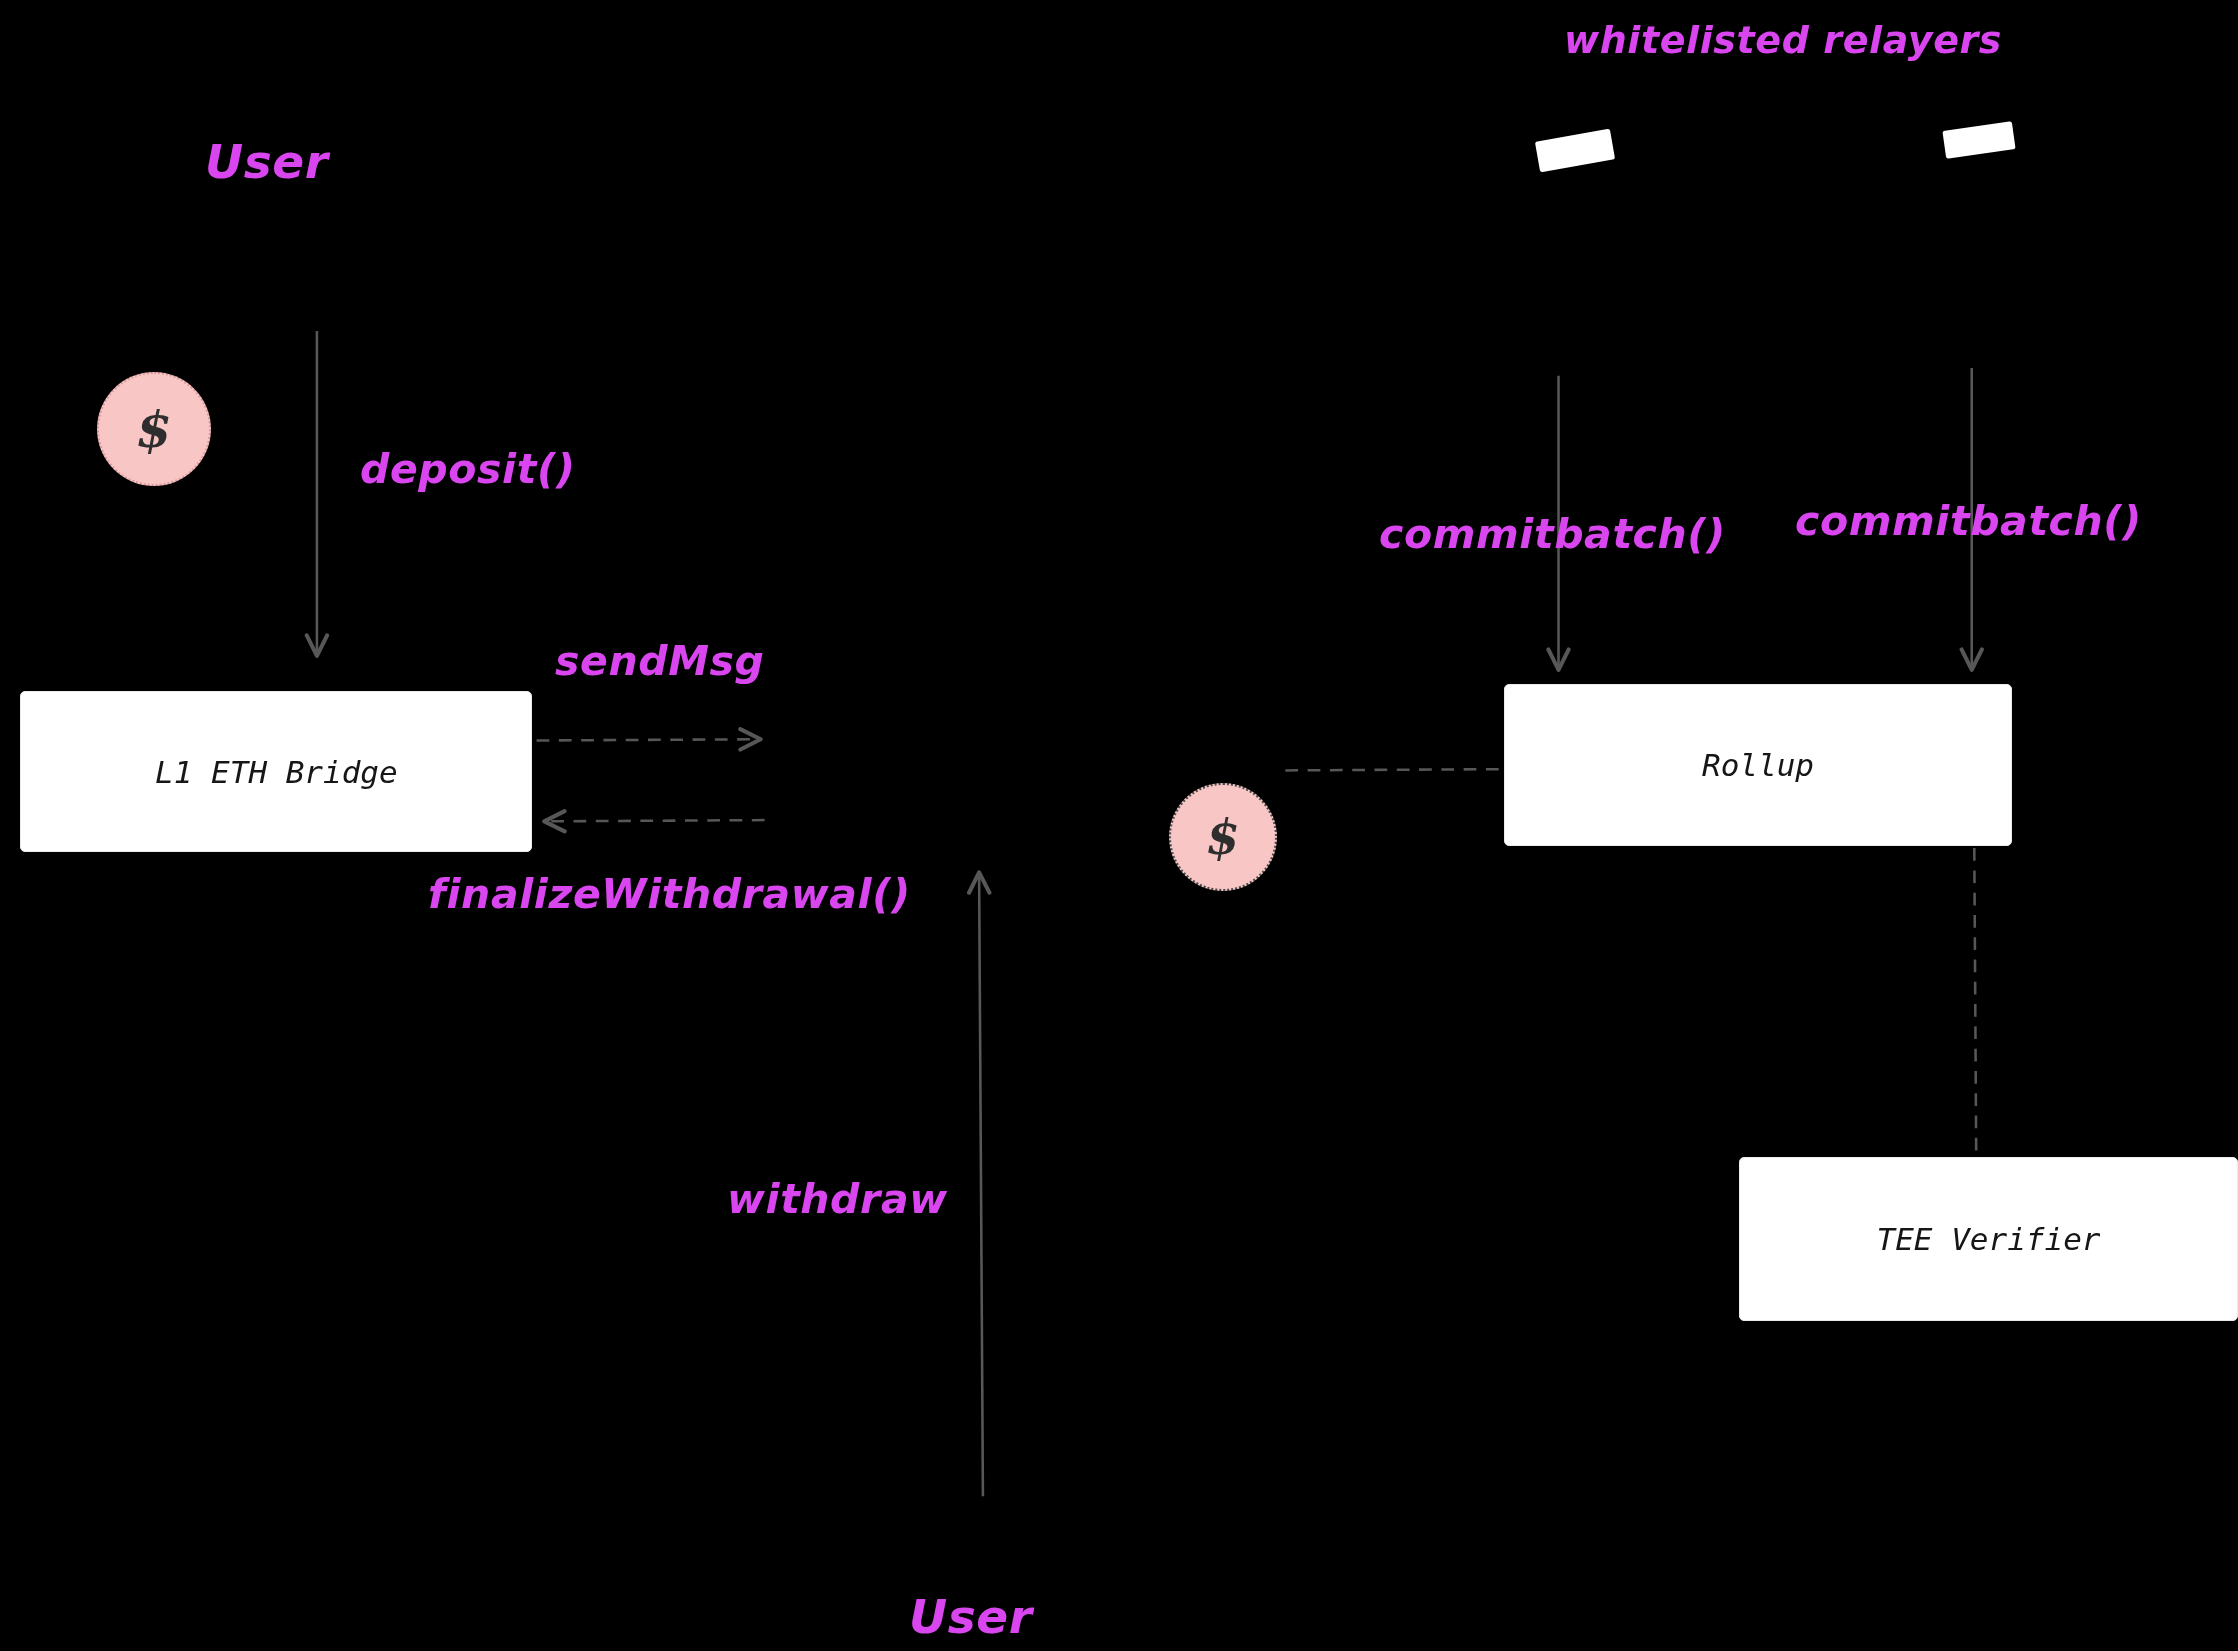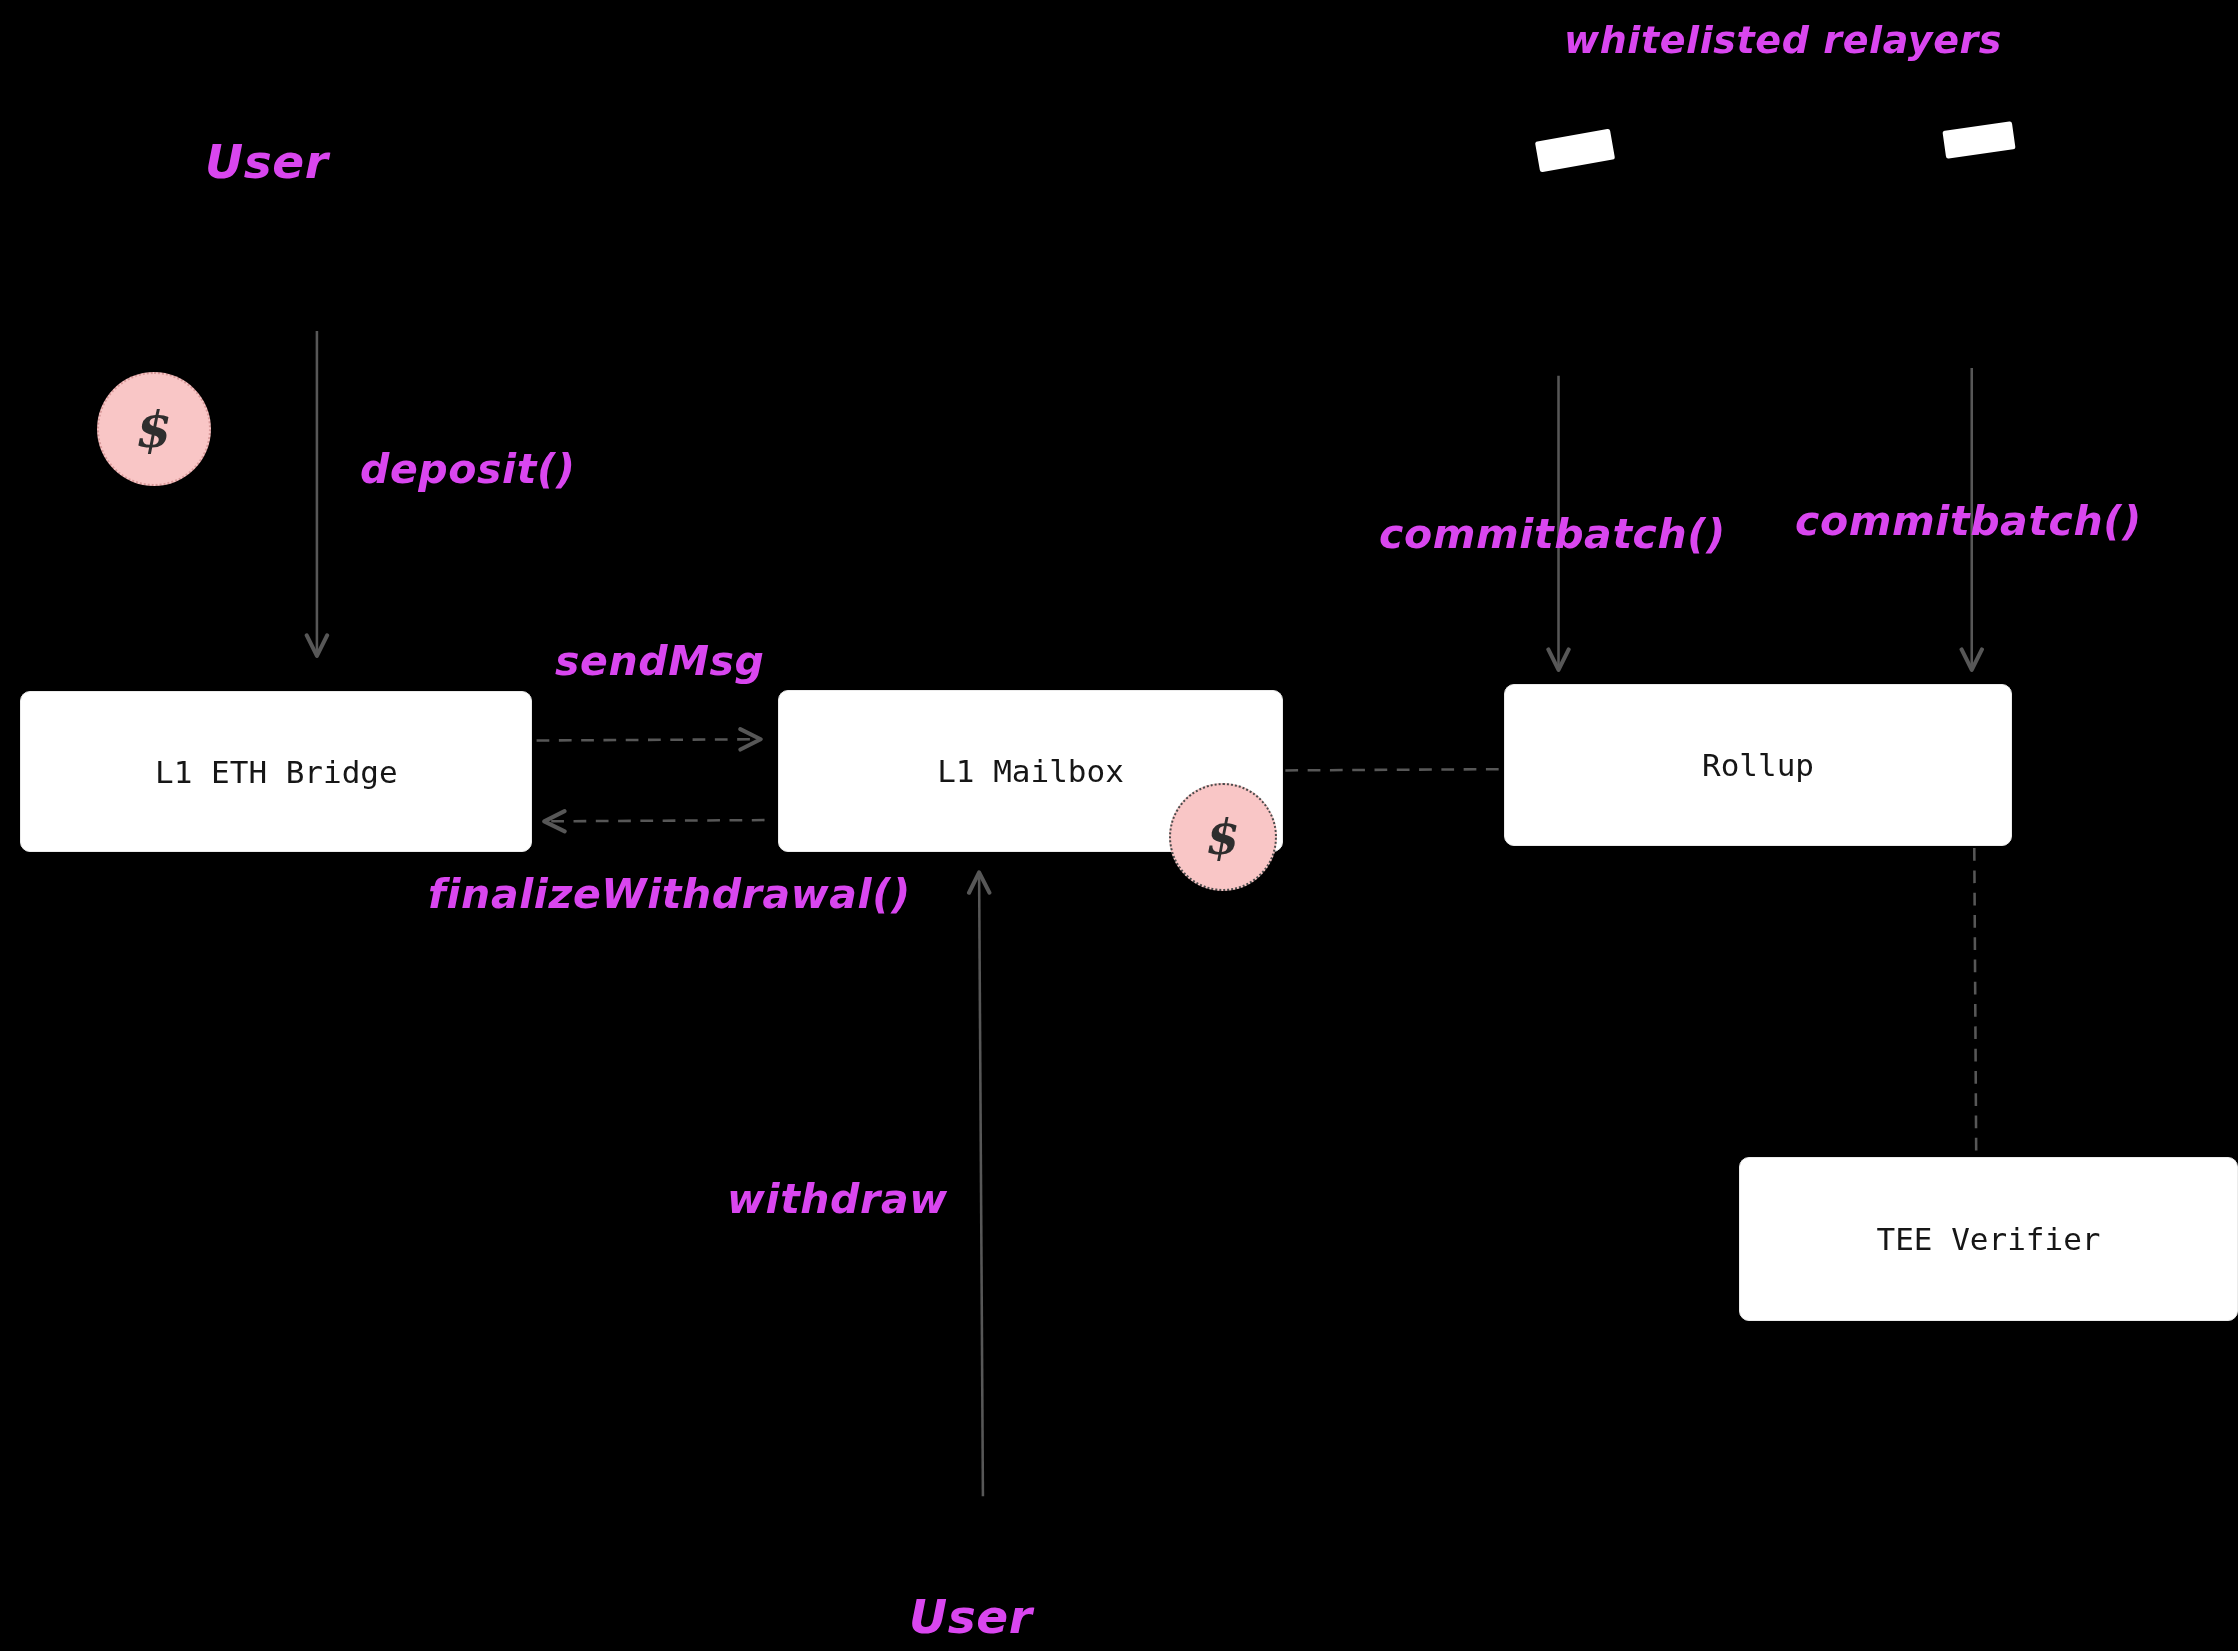--- a/index.html
+++ b/index.html
@@ -32,28 +32,29 @@
     letter-spacing: 0.6px;
     white-space: nowrap;
   }
   .hand-label.big {
     font-size: 47px;
   }
   .node-box {
     position: absolute;
     background: #ffffff;
     border: 1.9px solid #ebebeb;
-    border-radius: 10px;
+    border-radius: 5px;
     display: flex;
     align-items: center;
     justify-content: center;
     font-family: "DejaVu Sans Mono", monospace;
     font-size: 31px;
     color: #161616;
     white-space: nowrap;
+    font-style: italic;
   }
   .coin {
     position: absolute;
     border-radius: 50%;
     background: #f9c6c6;
     display: flex;
     align-items: center;
     justify-content: center;
     font-family: "DejaVu Serif", serif;
     font-style: italic;
@@ -149,23 +150,20 @@
   <div class="relayer-mark r2"></div>
 
   <div class="coin coin-1">
     <span>$</span>
   </div>
 
   <div class="node-box" style="left:20.4px; top:691px; width:510px; height:159px;">
     <span>L1 ETH Bridge</span>
   </div>
 
-  <div class="node-box" style="left:778px; top:690px; width:503px; height:160px;">
-    <span>L1 Mailbox</span>
-  </div>
 
   <div class="node-box" style="left:1504px; top:684px; width:506px; height:160px;">
     <span>Rollup</span>
   </div>
 
   <div class="node-box" style="left:1739px; top:1157px; width:497px; height:162px;">
     <span>TEE Verifier</span>
   </div>
 
   <div class="coin coin-2">

